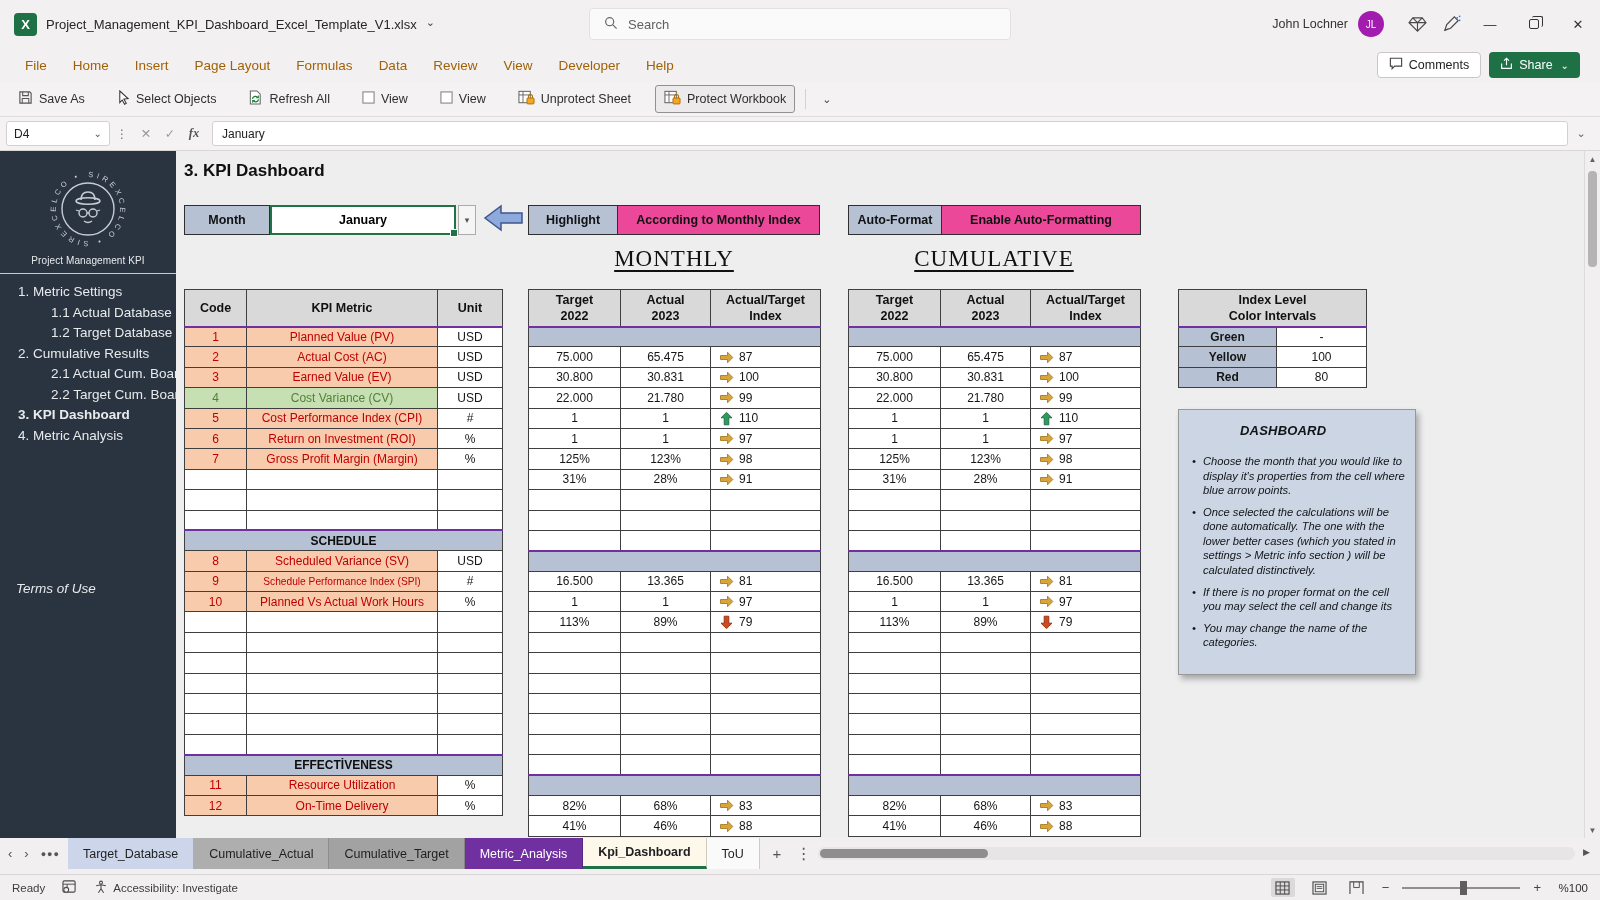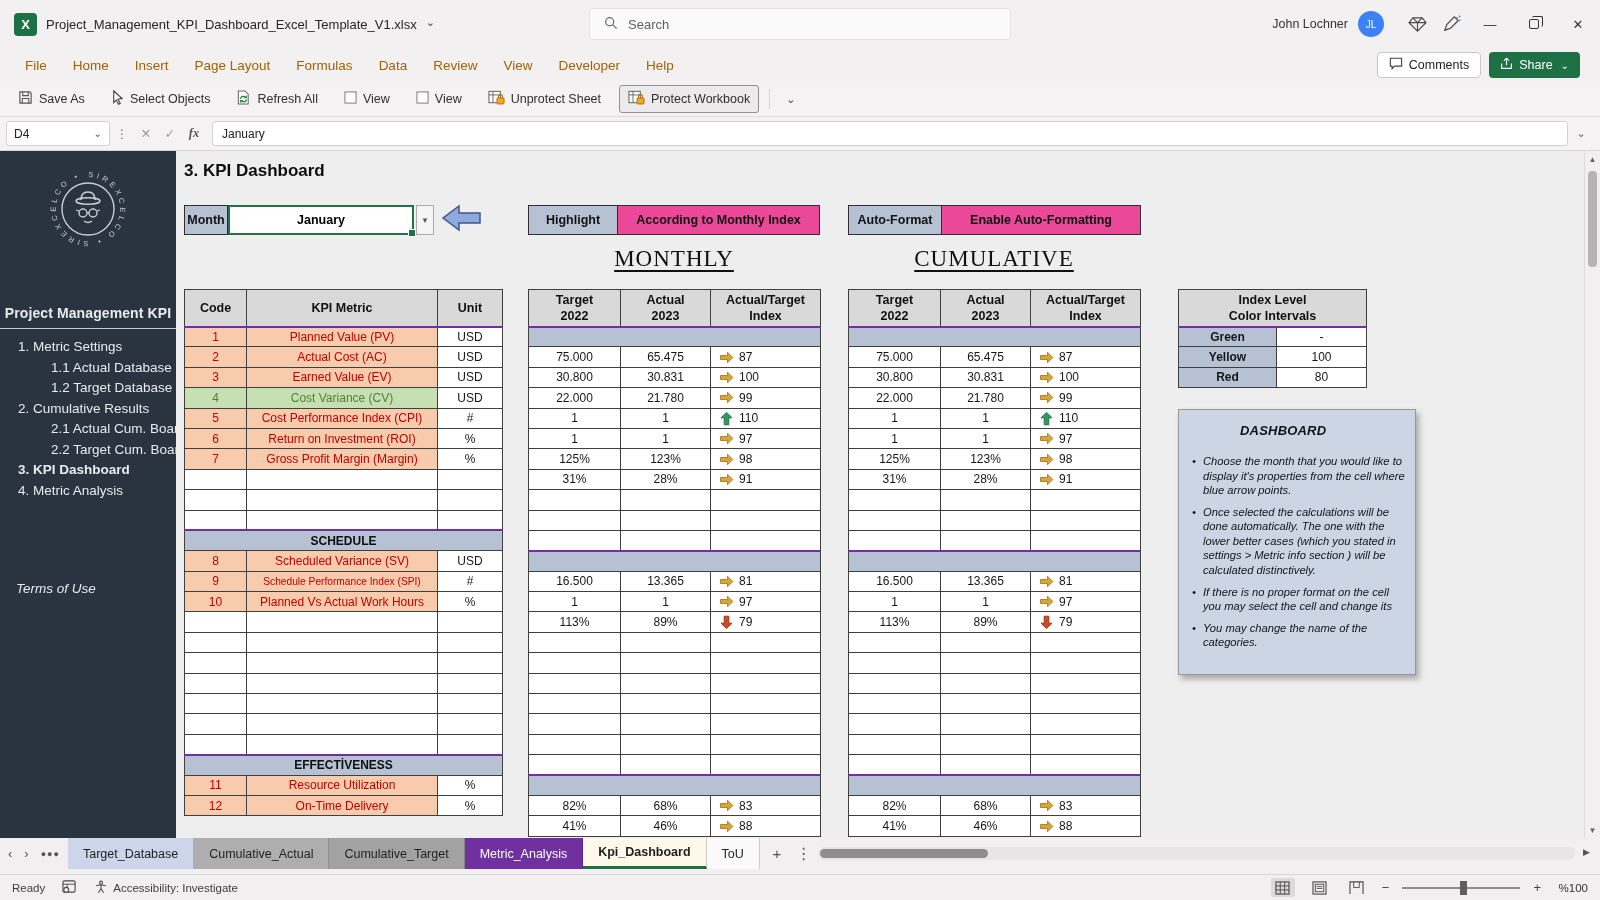--- a/index.html
+++ b/index.html
@@ -12,21 +12,21 @@
   .tb-left { display:flex; align-items:center; gap:9px; padding-left:14px; }
   .excel-logo { width:23px; height:23px; background:#1e7145; border-radius:4px; color:#fff;
     font-weight:bold; font-size:13px; display:flex; align-items:center; justify-content:center; }
   .filename { font-size:13px; color:#262626; }
   .tb-chev { font-size:11px; color:#444; margin-top:-3px; }
   .searchbox { position:absolute; left:50%; top:8px; transform:translateX(-50%); width:422px; height:32px;
     background:#fbfafb; border:1px solid #e3e1e2; border-radius:4px; display:flex; align-items:center;
     gap:10px; padding-left:14px; font-size:13px; color:#5f5f5f; }
   .tb-right { position:absolute; right:0; top:0; height:48px; display:flex; align-items:center; }
   .user-name { font-size:12.5px; color:#333; margin-right:10px; }
-  .avatar { width:26px; height:26px; border-radius:50%; background:#3b82f6; color:#fff; font-size:10px;
+  .avatar { width:26px; height:26px; border-radius:50%; background:#a21caf; color:#fff; font-size:10px;
     display:flex; align-items:center; justify-content:center; margin-right:16px; }
   .tb-ico { width:34px; height:48px; display:flex; align-items:center; justify-content:center; color:#444; }
   .win-btn { width:44px; height:48px; display:flex; align-items:center; justify-content:center; color:#333; font-size:13px; }
   .restore-glyph { width:10px; height:10px; border:1.2px solid #333; border-radius:2px; position:relative; }
   .restore-glyph::before { content:""; position:absolute; left:2px; top:-4px; width:10px; height:10px;
     border-top:1.2px solid #333; border-right:1.2px solid #333; border-radius:2px; }
 
   
   .menubar { height:34px; display:flex; align-items:center; padding:0 12px; background:#f3f0f1; flex:0 0 auto; }
   .menu-item { padding:0 13px; font-size:13.5px; color:#a16207; height:100%; display:flex; align-items:center; cursor:default; }
@@ -55,21 +55,21 @@
   .fb-fx { font-family:"Liberation Serif",serif; font-style:italic; font-weight:bold; color:#555; }
   .fb-input { flex:1; height:25px; background:#fff; border:1px solid #d2d0d1; border-radius:3px; margin-left:6px;
     display:flex; align-items:center; padding-left:9px; font-size:12px; color:#222; }
   .fb-collapse { width:26px; text-align:center; color:#666; font-size:11px; }
 
   
   .main { flex:1; display:flex; min-height:0; }
 
   .sidebar { width:176px; background:#2a3441; color:#e8eaec; position:relative; flex:0 0 auto; }
   .logo-wrap { width:92px; height:92px; margin:12px auto 0; }
-  .sb-title { margin-top:50px; text-align:center; font-weight:bold; font-size:14px; letter-spacing:.1px; }
+  .sb-title { text-align:center; font-weight:normal; font-size:10px; letter-spacing:.1px; }
   .sb-divider { margin-top:7px; border-top:1px solid #c7cad0; }
   .sb-nav { margin-top:8px; }
   .sb-item { font-size:13.5px; line-height:20.5px; padding-left:18px; color:#e8eaec; cursor:default; white-space:nowrap; }
   .sb-item.l1 { padding-left:31px;margin-left:20px; }
   .sb-item.active { font-weight:bold; }
   .sb-footer { position:absolute; top:430px; left:16px; font-style:italic; font-size:13.5px; }
 
   .sheet { flex:1; position:relative; background:#efeeee; overflow:hidden; }
   .page-title { position:absolute; left:8px; top:10px; font-size:17px; font-weight:bold; color:#0f0f0f; }
 
@@ -216,21 +216,21 @@
               <path d="M2 8v6h12V8" fill="none" stroke="#fff" stroke-width="1.4"></path>
               <path d="M8 10V2 M5 4.5L8 1.5l3 3" fill="none" stroke="#fff" stroke-width="1.4"></path>
             </svg></span>
         <span>Share</span>
         <span class="chev">⌄</span>
       </div>
     </div>
   </div>
 
   <div class="toolbar">
-    <div id="tool-items" style="display:flex;align-items:center;gap:10px;">
+    <div id="tool-items" style="display:flex;align-items:center;gap:16px;">
         <div class="tool-item">
           <span><svg width="15" height="15" viewBox="0 0 16 16">
               <path d="M2 2h10.5L14 3.5V14H2z" fill="none" stroke="#555" stroke-width="1.2"></path>
               <path d="M5 2v4h6V2 M4.5 14V9h7v5" fill="none" stroke="#555" stroke-width="1.1"></path>
             </svg></span>
           <span>Save As</span>
         </div>
         <div class="tool-item">
           <span><svg width="13" height="15" viewBox="0 0 14 16">
               <path d="M3 1l9 8.2-4.6.5 2.6 4.6-1.8 1-2.6-4.6L3 13.6z" fill="#fff" stroke="#333" stroke-width="1.1"></path>
@@ -324,21 +324,21 @@
           <div class="sb-item active">3. KPI Dashboard</div>
           <div class="sb-item">4. Metric Analysis</div>
         </nav>
       <div class="sb-footer">Terms of Use</div>
     </aside>
 
     <section class="sheet">
       <div class="page-title">3. KPI Dashboard</div>
 
       <div class="ctrl" style="left:8px;">
-        <div class="ctrl-label" style="width:44px;">Month</div>
+        <div class="ctrl-label" style="width:86px;">Month</div>
         <div class="month-cell">January</div>
         <div class="dd-btn">▾</div>
         <span class="blue-arrow">
           <svg width="40" height="30" viewBox="0 0 40 30">
               <path d="M39 10H18V3L2 15l16 12v-7h21z" fill="#8ea9db" stroke="#41568c" stroke-width="1.5"></path>
             </svg>
         </span>
       </div>
 
       <div class="ctrl" style="left:352px;">

